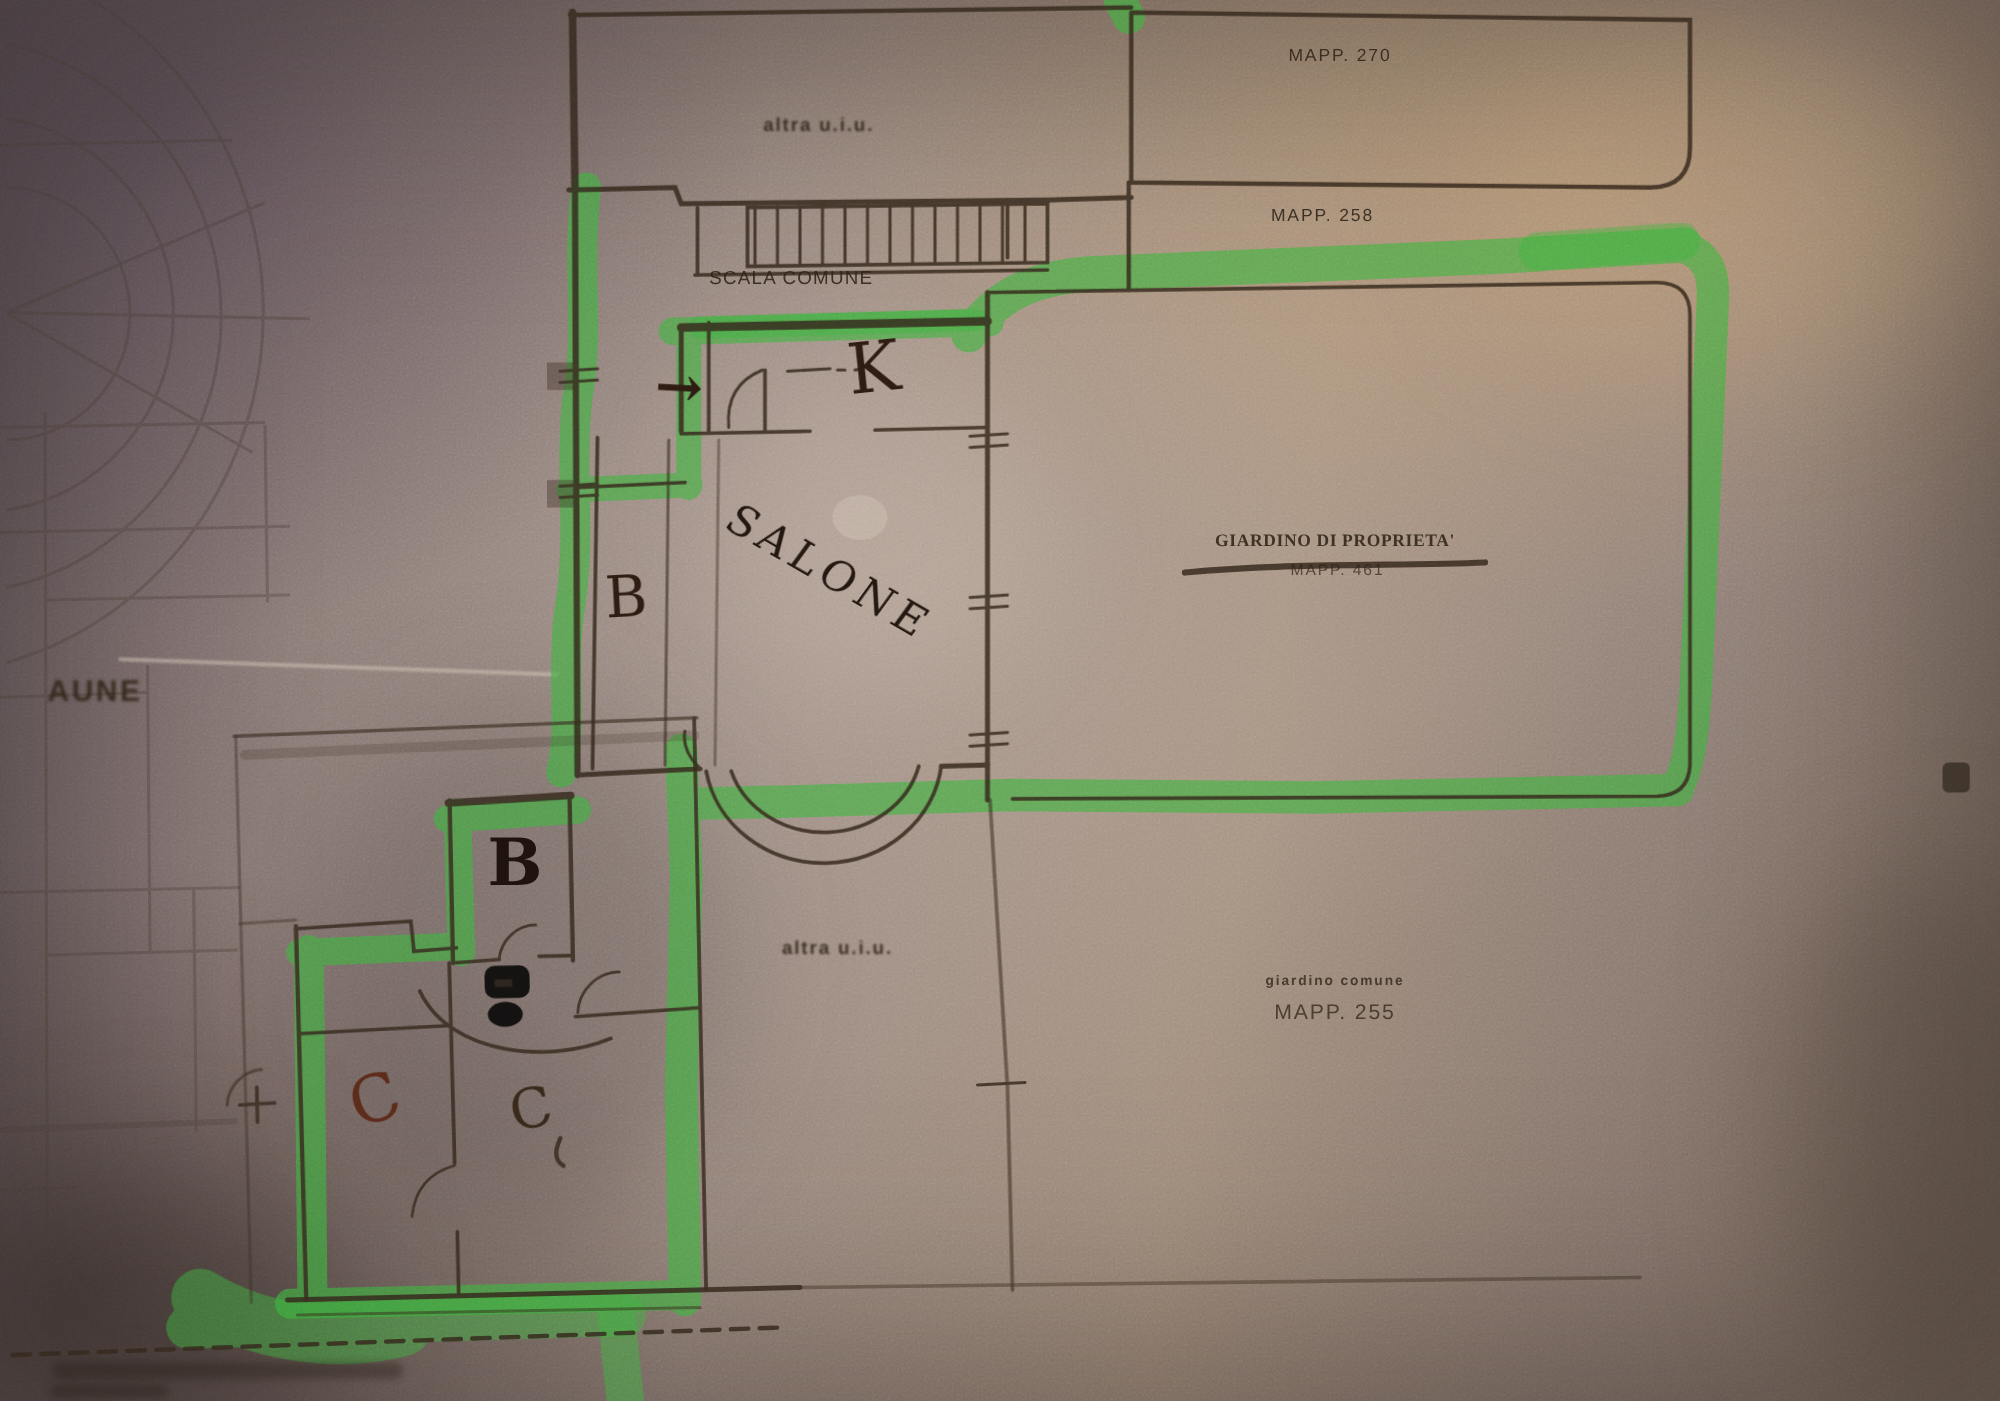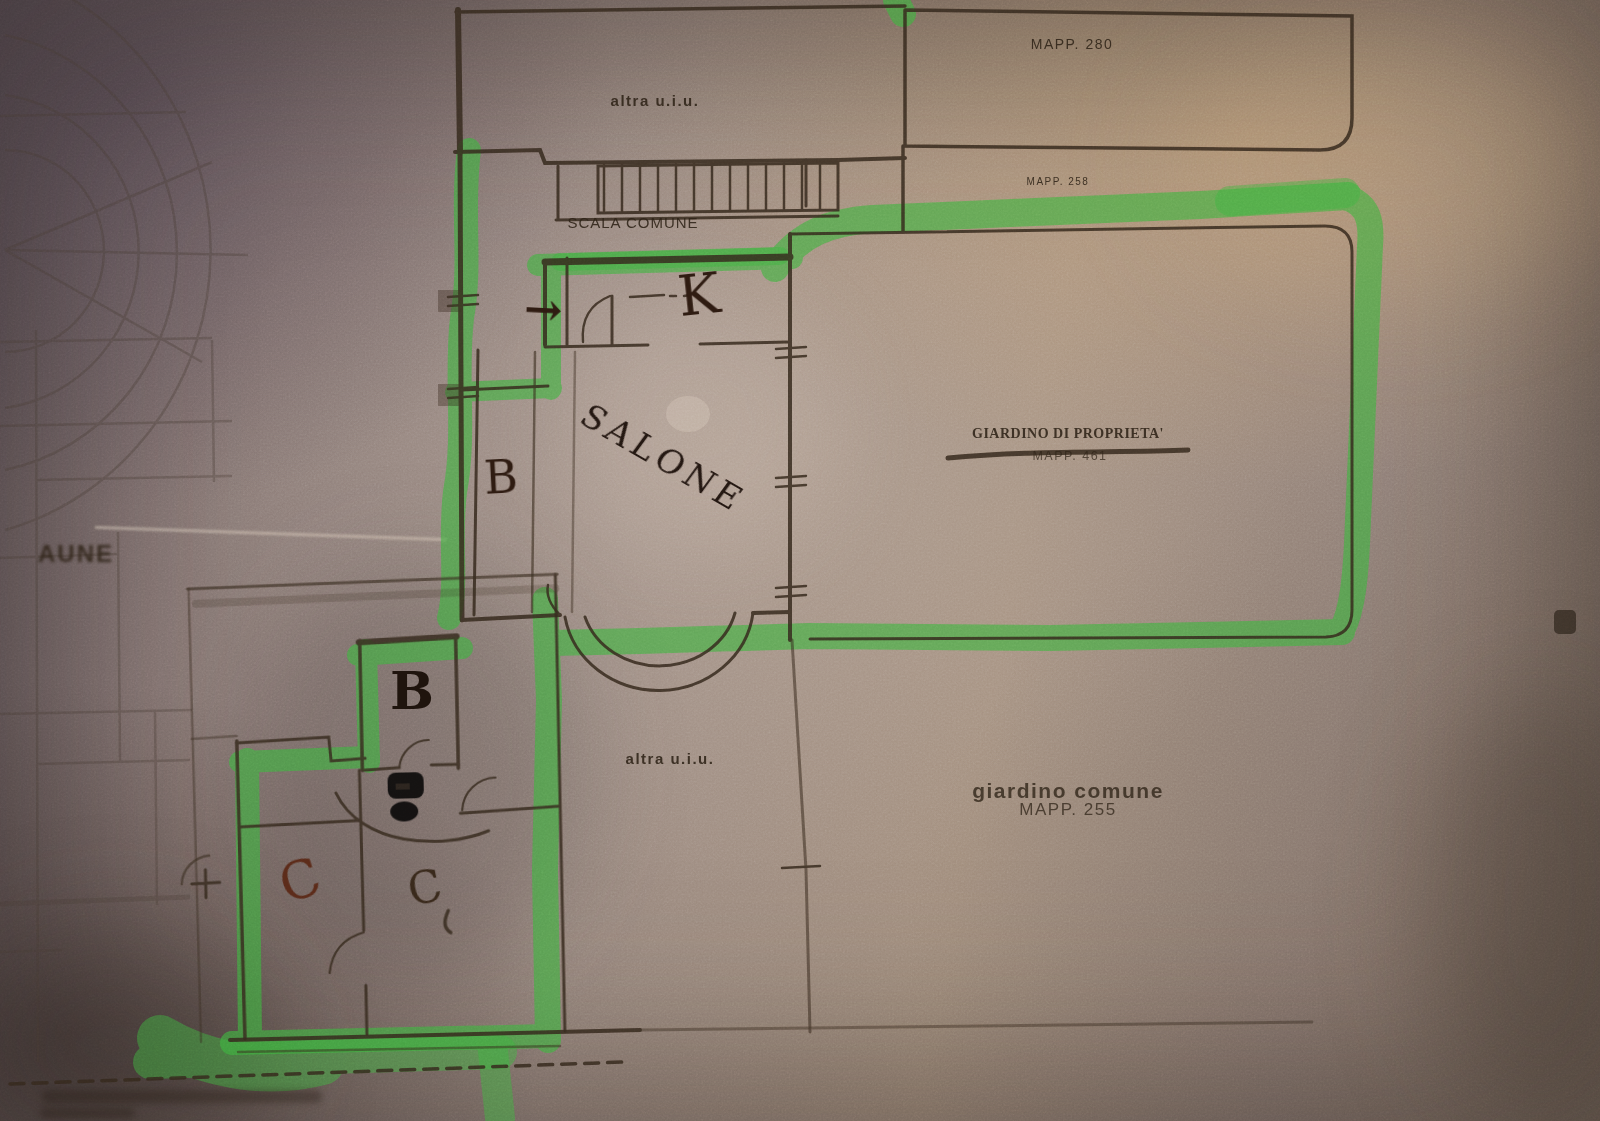--- a/index.html
+++ b/index.html
@@ -194,28 +194,28 @@
         <feTurbulence type="fractalNoise" baseFrequency="0.55" numOctaves="2" stitchTiles="stitch"></feTurbulence>
         <feColorMatrix type="saturate" values="0"></feColorMatrix>
         <feComponentTransfer>
             <feFuncA type="linear" slope="0.5" intercept="0"></feFuncA>
           </feComponentTransfer>
       </filter>
     </defs>
     <rect class="grain-layer" x="0" y="0" width="1600" height="1121" filter="url(#grain)" opacity="0.4"></rect>
   </svg>
 
-  <div class="lbl" style="left:982px;top:36px;width:180px;font-size:14px;">MAPP. 280</div>
+  <div class="lbl" style="left:982px;top:36px;width:180px;font-size:14px;">MAPP. 270</div>
   <div class="lbl bold" style="left:575px;top:92px;width:160px;font-size:15px;filter:blur(.7px);">altra u.i.u.</div>
-  <div class="lbl" style="left:968px;top:176px;width:180px;font-size:10px;">MAPP. 258</div>
+  <div class="lbl" style="left:968px;top:164px;width:180px;font-size:14px;">MAPP. 258</div>
   <div class="lbl" style="left:553px;top:214px;width:160px;font-size:15px;letter-spacing:1px;">SCALA COMUNE</div>
   <div class="lbl bold" style="left:938px;top:426px;width:260px;font-size:14px;letter-spacing:.5px;font-family:Liberation Serif, serif;">GIARDINO DI PROPRIETA'</div>
   <div class="lbl" style="left:990px;top:449px;width:160px;font-size:12.5px;opacity:.7;">MAPP. 461</div>
   <div class="lbl bold" style="left:590px;top:750px;width:160px;font-size:15px;filter:blur(.7px);">altra u.i.u.</div>
-  <div class="lbl bold" style="left:958px;top:779px;width:220px;font-size:21px;opacity:.78;">giardino comune</div>
+  <div class="lbl bold" style="left:958px;top:779px;width:220px;font-size:11px;opacity:.78;">giardino comune</div>
   <div class="lbl" style="left:958px;top:800px;width:220px;font-size:17px;opacity:.75;">MAPP. 255</div>
   <div class="lbl bold" style="left:38px;top:540px;font-size:24px;filter:blur(1.4px);letter-spacing:2px;">AUNE</div>
   <div class="smudge" style="left:42px;top:1090px;width:280px;height:13px;"></div>
   <div class="smudge" style="left:40px;top:1108px;width:95px;height:10px;"></div>
 
   <div class="hand" style="left:596px;top:396px;font-size:34px;letter-spacing:5px;transform:rotate(30deg) skewX(-6deg);transform-origin:left top;color:#241812;">SALONE</div>
   <div class="hand" style="left:678px;top:262px;font-size:56px;transform:rotate(-6deg);">K</div>
   <div class="hand" style="left:524px;top:282px;font-size:46px;font-weight:700;transform:rotate(3deg);">→</div>
   <div class="hand" style="left:484px;top:450px;font-size:46px;transform:rotate(-3deg);">B</div>
   <div class="hand" style="left:390px;top:660px;font-size:52px;font-weight:700;color:#1f140d;">B</div>

